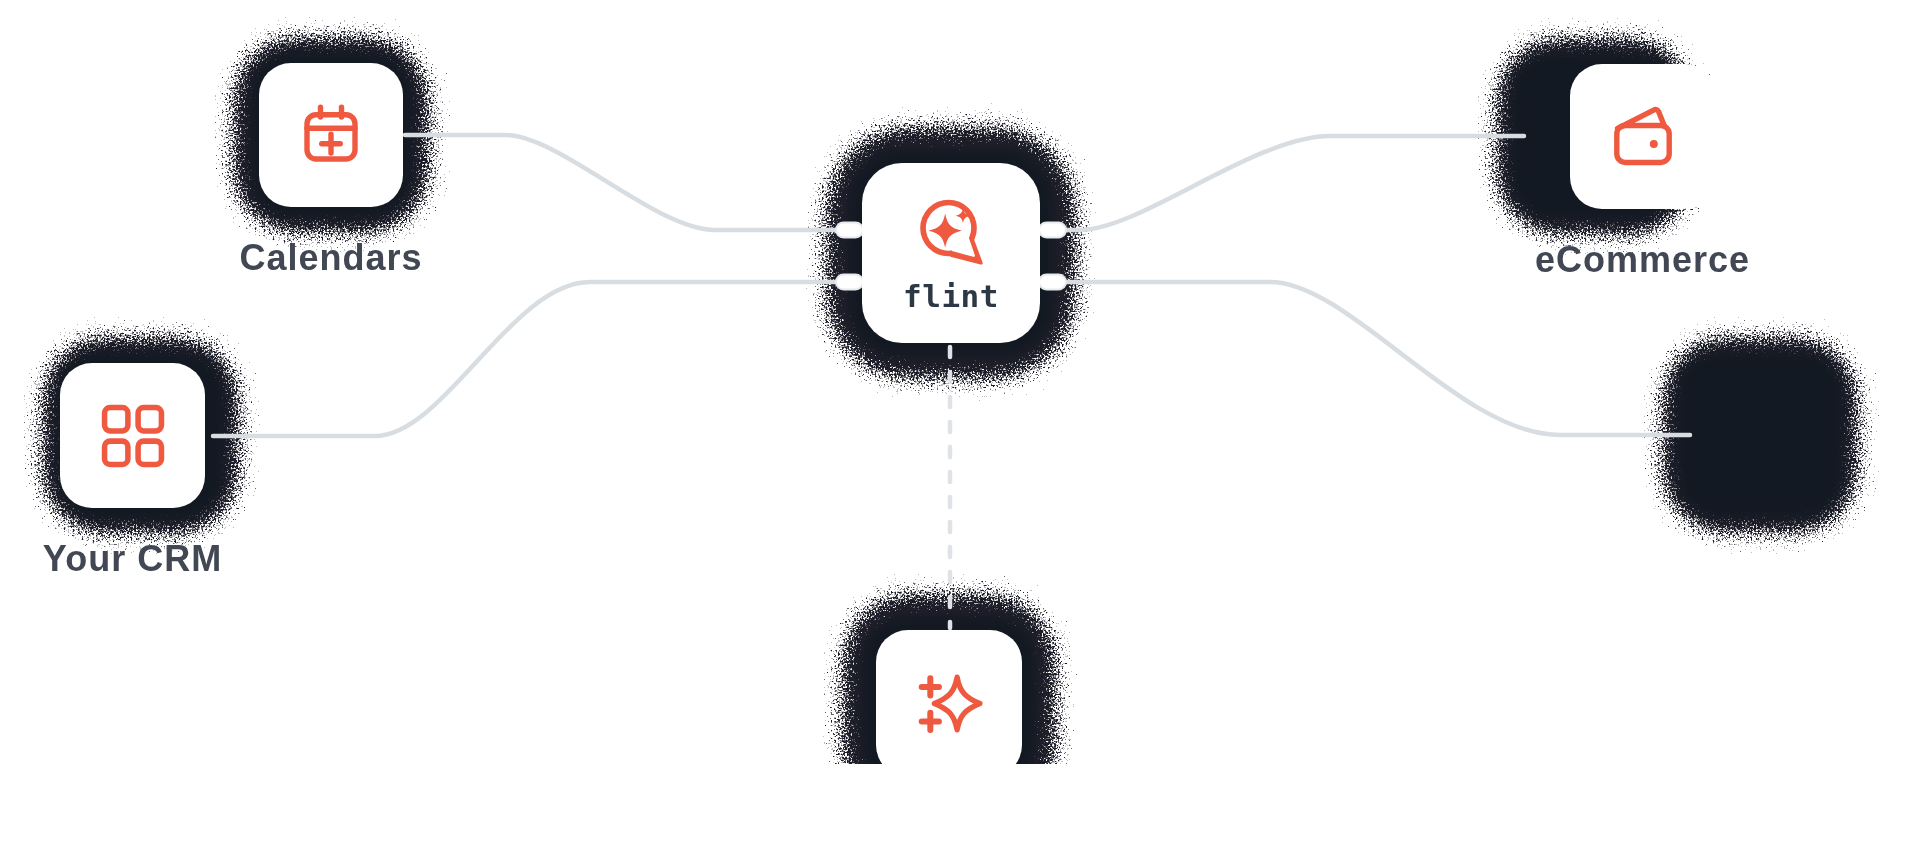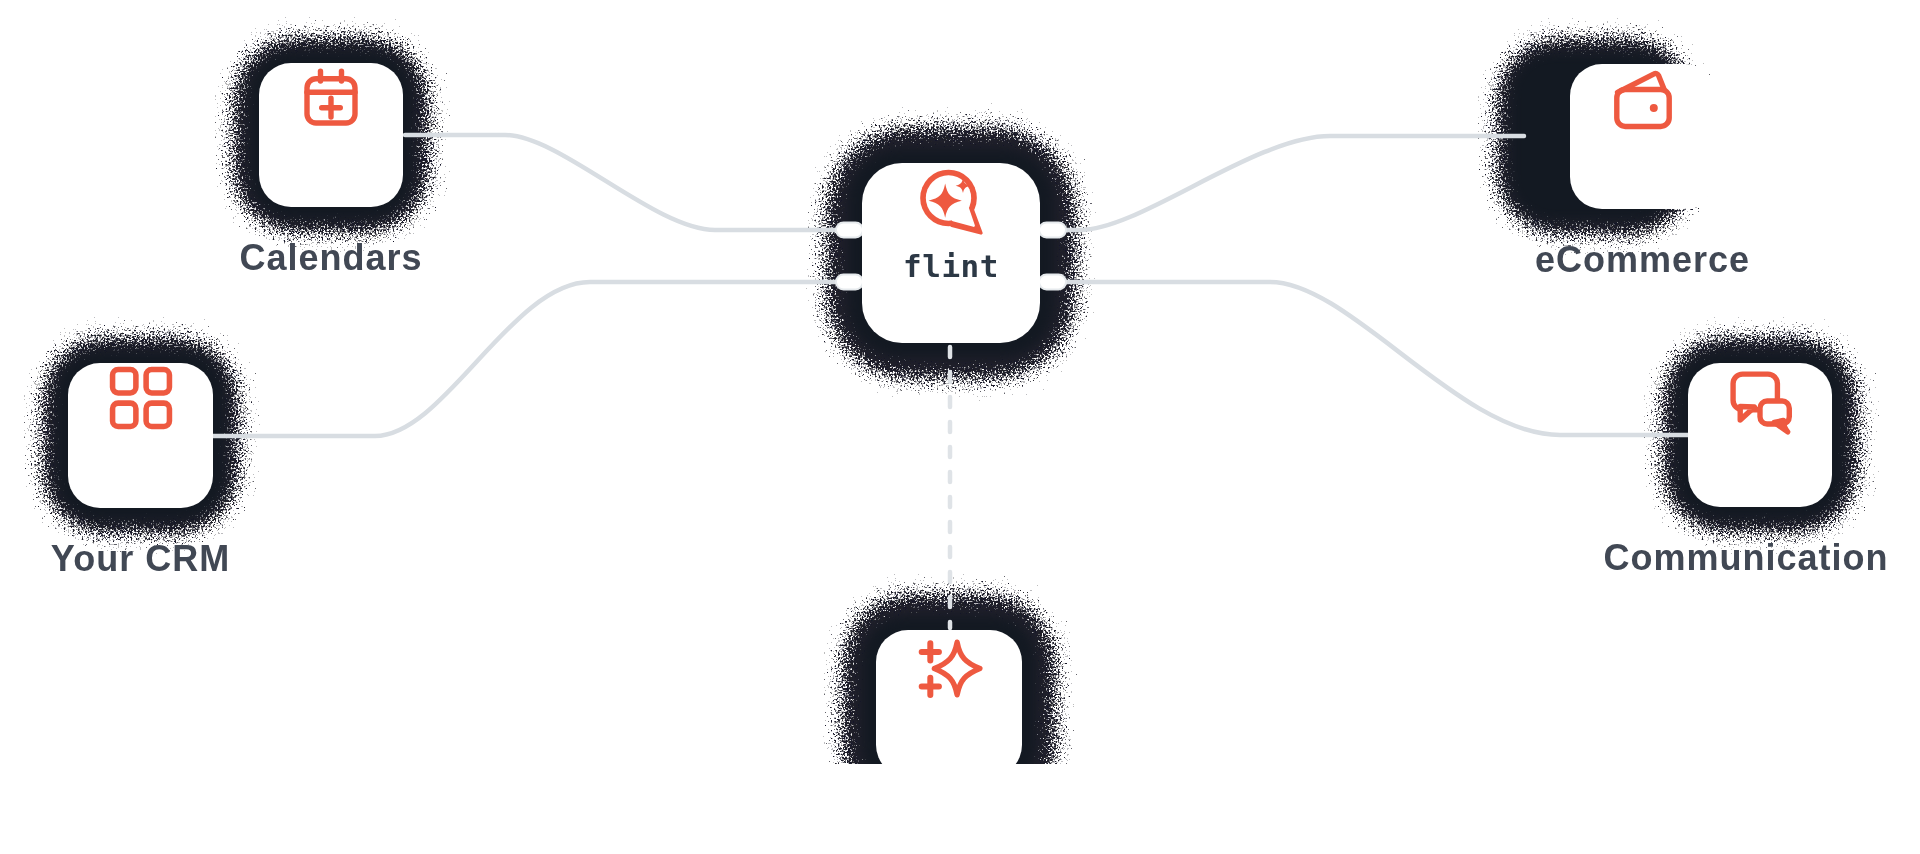--- a/index.html
+++ b/index.html
@@ -38,23 +38,23 @@
   .wires{z-index:2}
   .wire{fill:none;stroke:var(--line);stroke-width:4.5;stroke-linecap:round}
   .wire-dashed{fill:none;stroke:var(--dash);stroke-width:4.5;stroke-linecap:round;
                stroke-dasharray:10 15}
   .port{fill:#fff;stroke:#E6EAED;stroke-width:2}
 
   
   .nodes{z-index:3}
   .node{position:absolute}
   .card{background:var(--card);display:flex;flex-direction:column;align-items:center;
-        justify-content:flex-start;border-radius:32px}
+        justify-content:center;border-radius:32px}
   .n-calendars{left:259px;top:63px}  .n-calendars .card{width:144px;height:144px}
-  .n-crm{left:68px;top:363px}        .n-crm .card{width:145px;height:145px}
+  .n-crm{left:60px;top:363px}        .n-crm .card{width:145px;height:145px}
   .n-ecom{left:1570px;top:64px}      .n-ecom .card{width:145px;height:145px}
   .n-comm{left:1688px;top:363px}     .n-comm .card{width:144px;height:144px}
   .n-flint{left:862px;top:163px}     .n-flint .card{width:178px;height:180px;border-radius:40px}
   .n-spark{left:876px;top:630px}     .n-spark .card{width:146px;height:147px}
 
   .icon{color:var(--accent);display:block}
   .node-label{position:absolute;top:100%;left:50%;transform:translateX(-50%);
               margin-top:30px;white-space:nowrap;font-weight:700;font-size:36px;
               letter-spacing:1px;color:var(--label);
               font-family:"Liberation Sans",sans-serif}
@@ -139,31 +139,20 @@
       <div class="card">
         <svg class="icon" width="74" height="74" viewBox="0 0 48 48" fill="none" stroke="currentColor" stroke-width="3.5" stroke-linecap="round" stroke-linejoin="round">
           <rect x="7" y="16.5" width="34" height="24" rx="5.5"></rect>
           <path d="M7.5,18.5 L31.2,6.4 a2,2 0 0 1 2.9,1.1 L37.6,16.2"></path>
           <circle cx="31" cy="28.5" r="2.6" fill="currentColor" stroke="none"></circle>
         </svg>
       </div>
       <div class="node-label">eCommerce</div>
     </div>
 
-    <div class="node n-comm">
-      <div class="card">
-        <svg class="icon" width="76" height="76" viewBox="0 0 48 48" fill="none" stroke="currentColor" stroke-width="3.4" stroke-linecap="round" stroke-linejoin="round">
-          <rect x="7" y="7" width="28" height="22.5" rx="6"></rect>
-          <path d="M11.5,27.5 V36 L20.5,27.8 Z" fill="#fff"></path>
-          <rect x="24" y="24" width="18.5" height="14.5" rx="4.5" fill="#fff"></rect>
-          <path d="M33,37.5 L41.5,43.5 C39.3,40.9 38.8,38.9 38.8,36.3 Z" fill="#fff"></path>
-        </svg>
-      </div>
-      <div class="node-label">Communication</div>
-    </div>
 
     <div class="node n-flint">
       <div class="card">
         <svg class="icon" width="80" height="80" viewBox="0 0 48 48">
           <path d="M35.5,24.5 L42,42 L24.5,37.5 Z" fill="currentColor" stroke="currentColor" stroke-width="2" stroke-linejoin="round"></path>
           <circle cx="22.5" cy="21" r="17" fill="currentColor"></circle>
           <circle cx="22.5" cy="21" r="13.6" fill="#fff"></circle>
           <path d="M33.3,25 L37.6,37.6 L25.3,34.2 Z" fill="#fff" stroke="#fff" stroke-width="1.5" stroke-linejoin="round"></path>
           <path d="M20.5,12.3 C21.8,19 23.8,21 30.5,22.6 C23.8,24.2 21.8,26.2 20.5,32.9
                    C19.2,26.2 17.2,24.2 10.5,22.6 C17.2,21 19.2,19 20.5,12.3 Z" fill="currentColor"></path>

